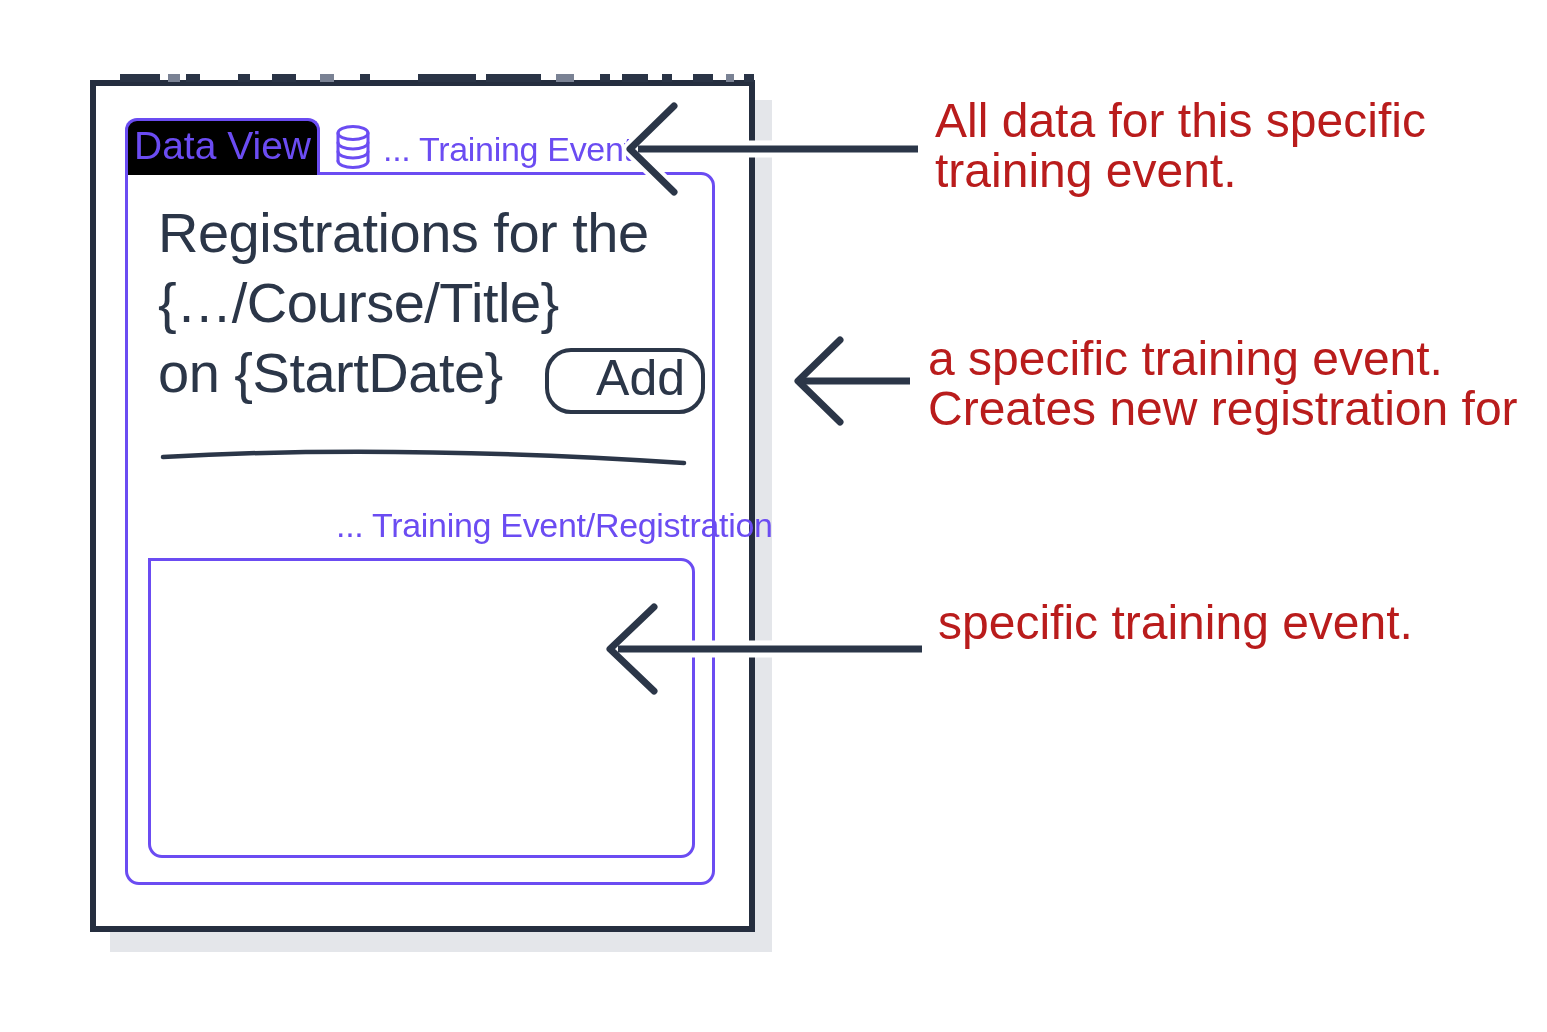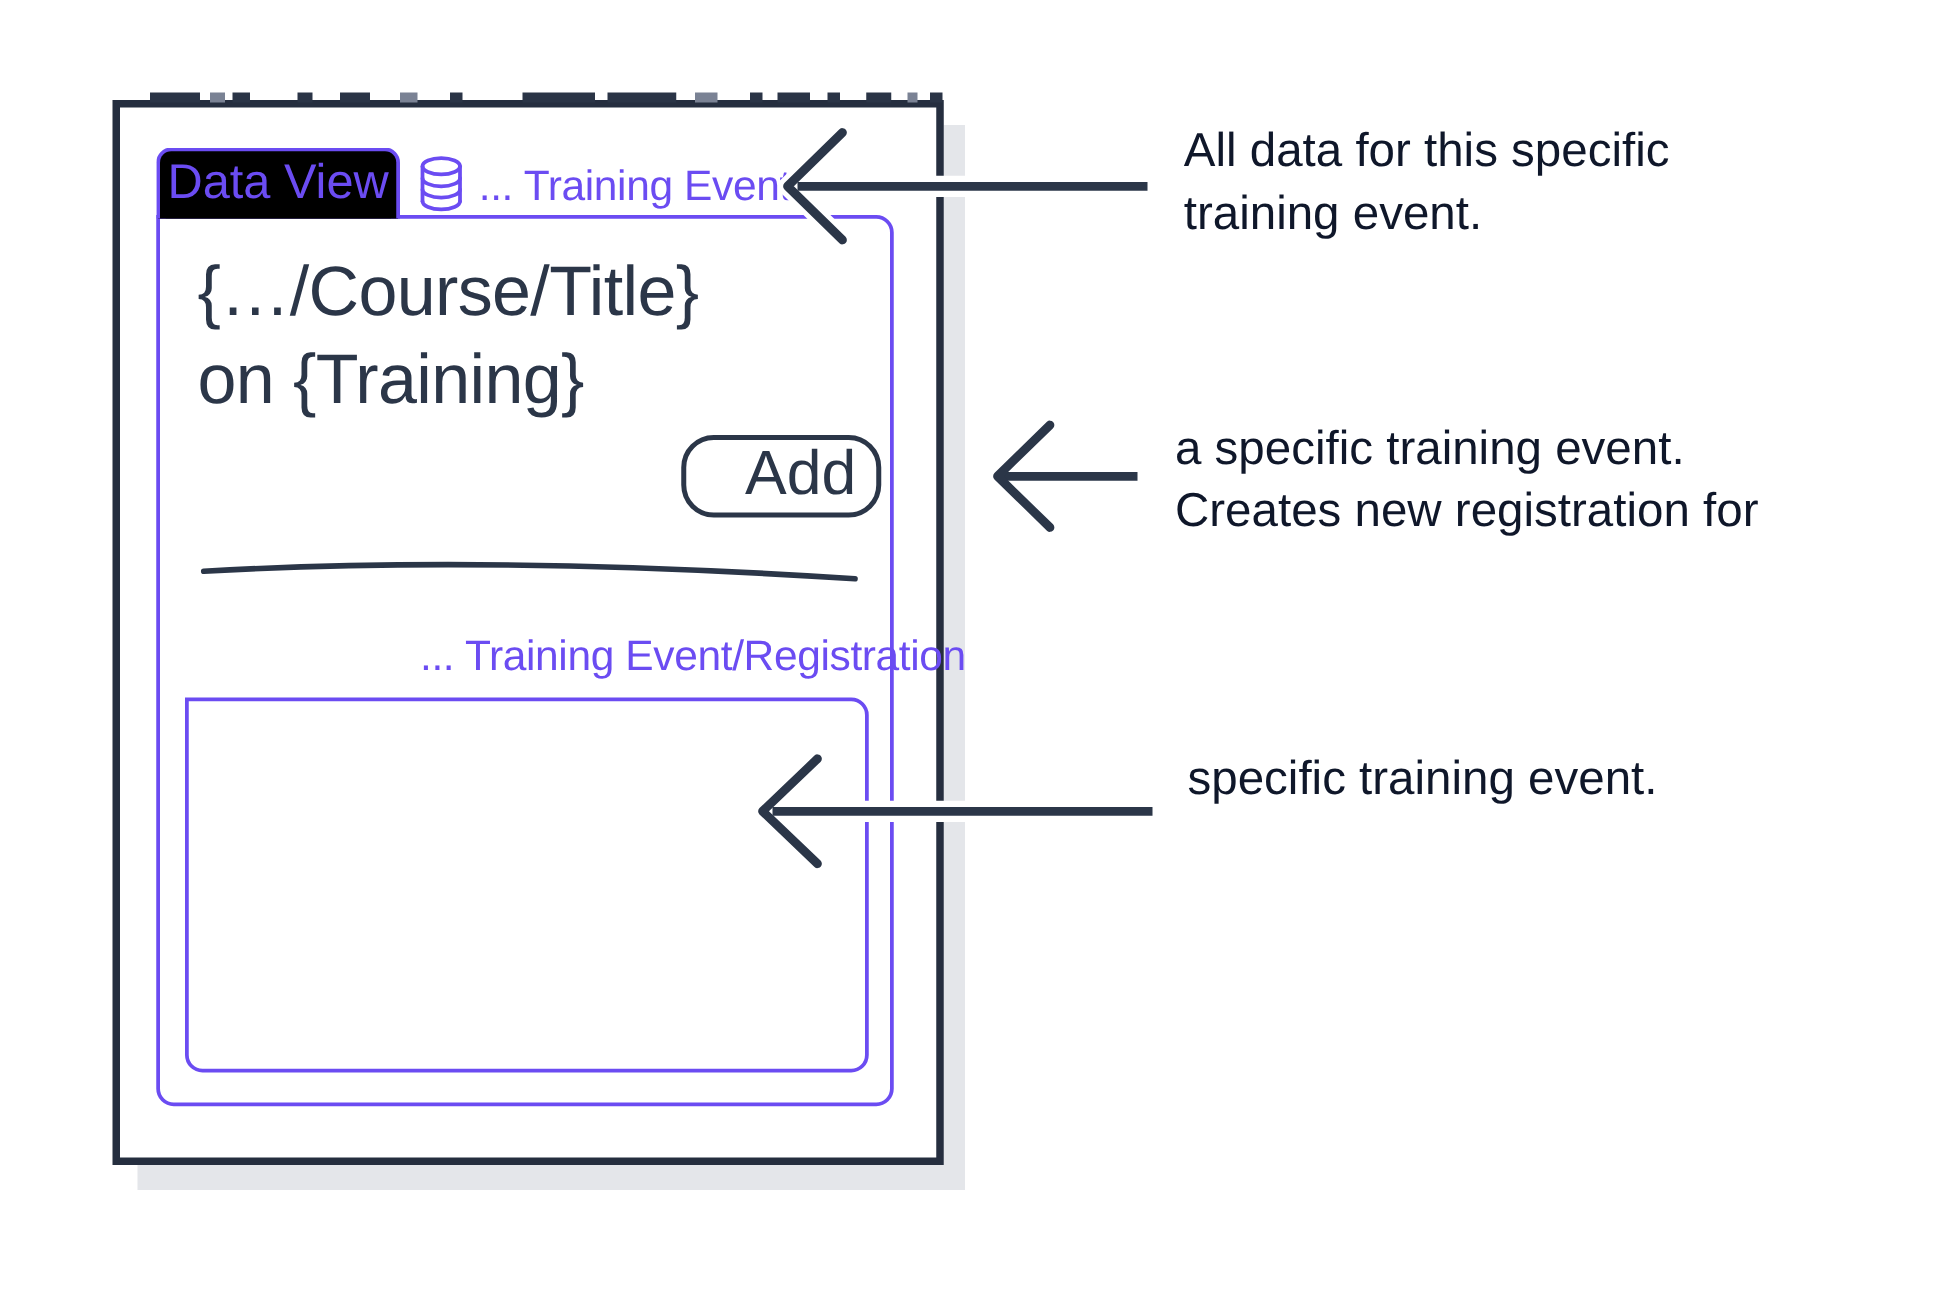--- a/index.html
+++ b/index.html
@@ -63,23 +63,22 @@
     font-size:39px; color:#6b4cf2; padding-bottom:6px;
   }
   .lv-entity { position:absolute; left:336px; top:506px; z-index:6; }
   .lv-panel {
     position:absolute; left:148px; top:558px; width:547px; height:300px;
     border:3px solid #6b4cf2; border-radius:0 14px 14px 14px; z-index:4;
     background:#ffffff;
   }
   
   .note {
-    position:absolute; color:#0f172a; font-size:38px; line-height:50px; z-index:6;
+    position:absolute; color:#b91c1c; font-size:48px; line-height:50px; z-index:6;
     white-space:nowrap;
-    margin-left:12px;
   }
   .note-1 { left:935px; top:96px; }
   .note-2 { left:928px; top:334px; }
   .note-3 { left:938px; top:598px; }
   
   .arrows { position:absolute; left:0; top:0; z-index:9; pointer-events:none; }
 </style>
 </head>
 <body>
 
@@ -117,22 +116,23 @@
         <path d="M35 9 V37" stroke="#6b4cf2" stroke-width="3" stroke-linecap="round"></path>
         <path d="M5 18.5 c0 3.6 6.7 6.5 15 6.5 s15 -2.9 15 -6.5" stroke="#6b4cf2" stroke-width="3" stroke-linecap="round"></path>
         <path d="M5 27.5 c0 3.6 6.7 6.5 15 6.5 s15 -2.9 15 -6.5" stroke="#6b4cf2" stroke-width="3" stroke-linecap="round"></path>
         <path d="M5 37 c0 3.6 6.7 6.5 15 6.5 s15 -2.9 15 -6.5" stroke="#6b4cf2" stroke-width="3" stroke-linecap="round"></path>
       </svg>
     </span>
     <span class="entity">... Training Event</span>
   </div>
 
   <div class="heading">
+    <div>Registrations for the</div>
     <div>{…/Course/Title}</div>
-    <div>on {Training}</div>
+    <div>on {StartDate}</div>
   </div>
 
   <div class="add-btn">
     <span>Add</span>
   </div>
 
   <svg class="divider" width="545" height="36" viewBox="0 0 545 36">
     <path d="M13 19 Q240 6 534 25" stroke="#2b3648" stroke-width="4.5" fill="none" stroke-linecap="round"></path>
   </svg>
 

